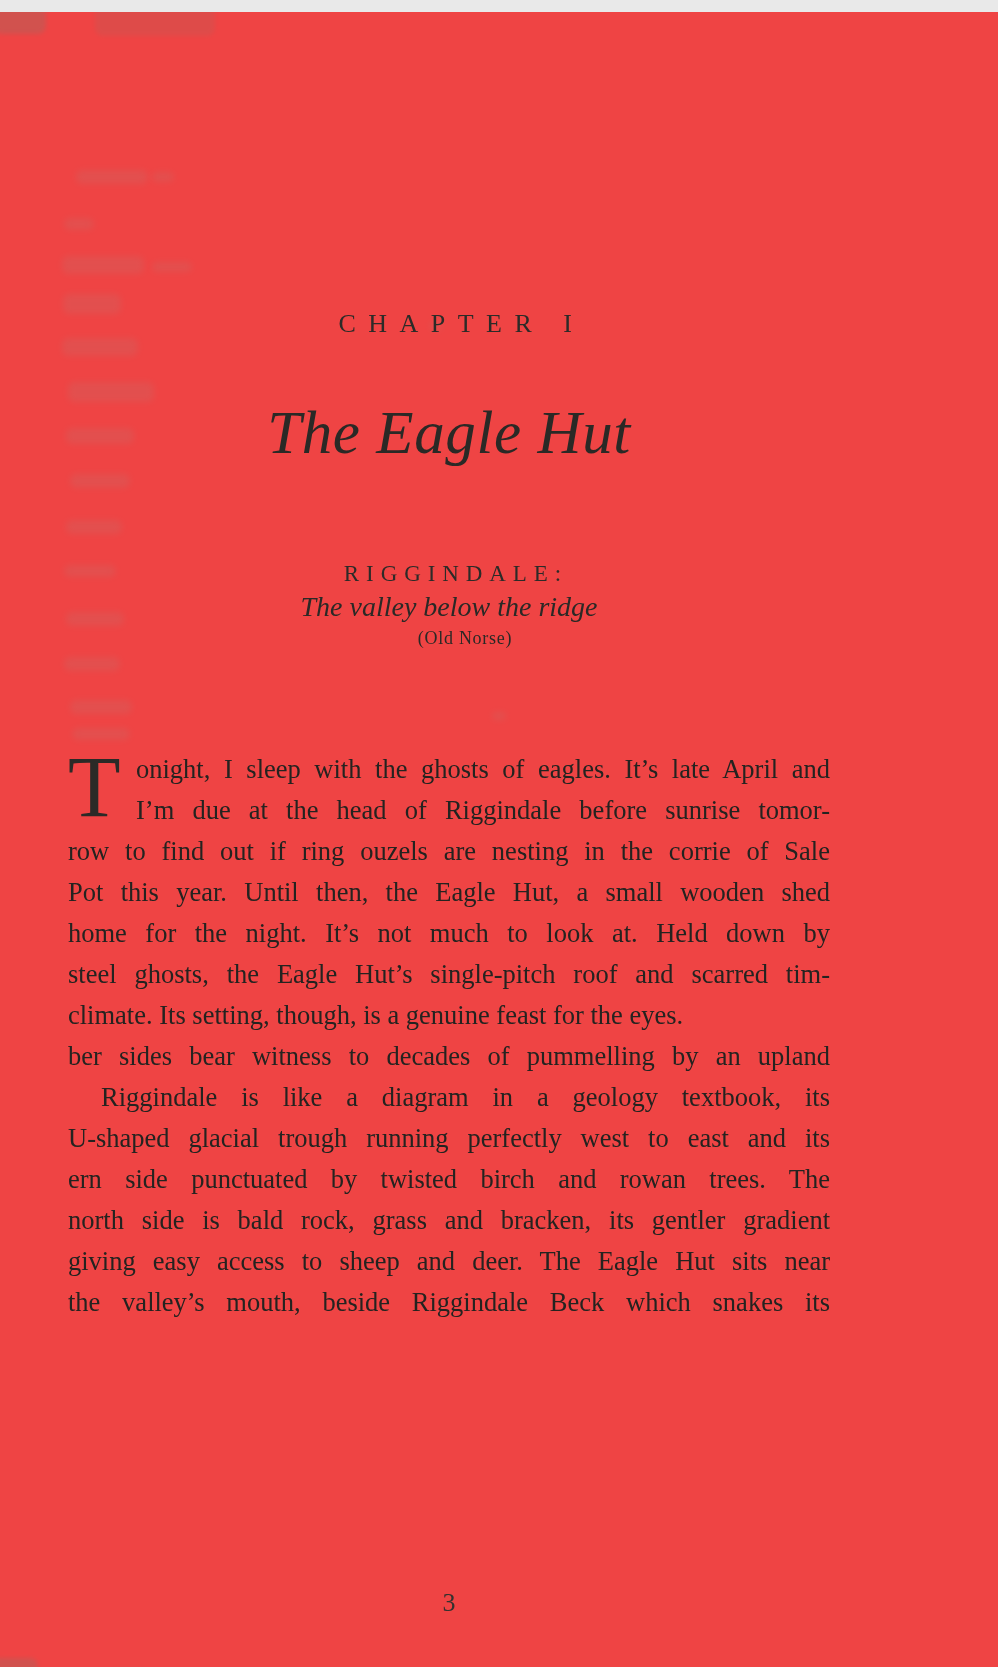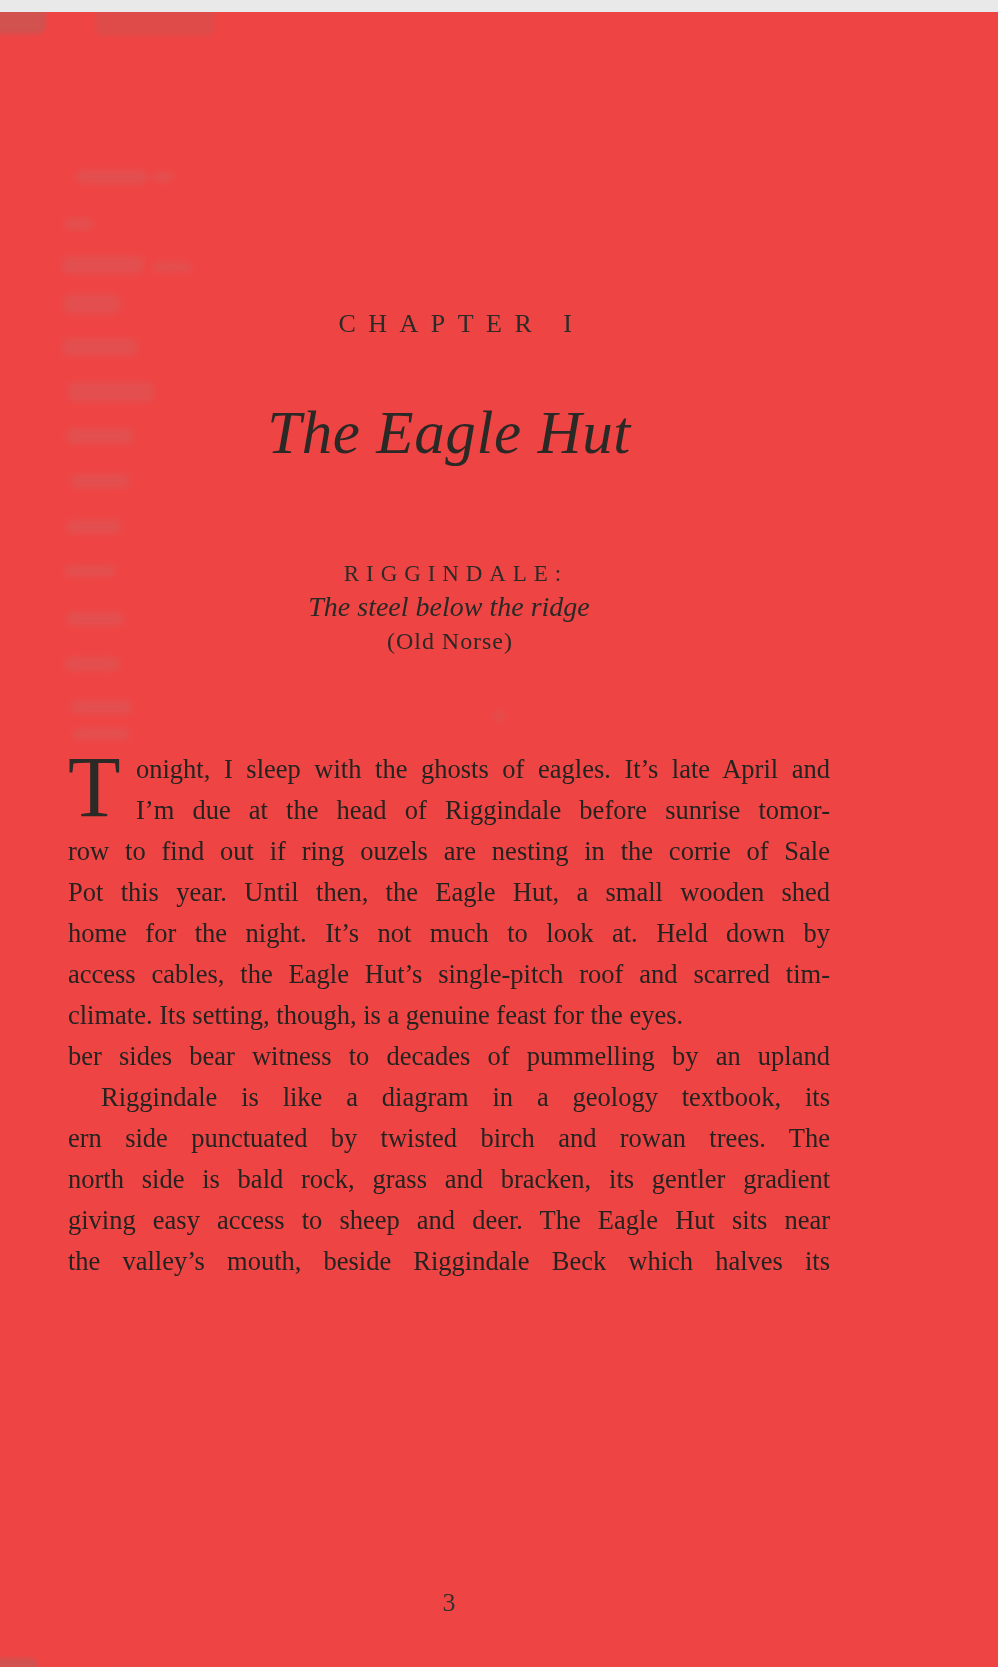--- a/index.html
+++ b/index.html
@@ -68,24 +68,24 @@
     left: 0;
     width: 100%;
     text-align: center;
     font-style: italic;
     font-size: 28px;
     color: #2a2926;
   }
   .epigraph-origin {
     position: absolute;
     top: 616px;
-    left: 1px;
-    width: 100%;
-    text-align: center;
-    font-size: 24px;
+    left: 16px;
+    width: 100%;
+    text-align: center;
+    font-size: 18px;
     letter-spacing: 0.04em;
     color: #2a2926;
   }
   
   #bodytext {
     position: absolute;
     top: 737px;
     left: 0;
     width: 762px;
     font-size: 26.5px;
@@ -170,43 +170,44 @@
     <div class="smudge" style="left:492px; top:700px; width:14px; height:8px;"></div>
   </div>
 
   <div id="column">
 
     <div class="chapter-label">CHAPTER I</div>
 
     <h1 class="book-title">The Eagle Hut</h1>
 
     <div class="epigraph-term">RIGGINDALE:</div>
-    <div class="epigraph-def">The steel below the ridge</div>
+    <div class="epigraph-def">The valley below the ridge</div>
     <div class="epigraph-origin">(Old Norse)</div>
 
     <div id="bodytext">
 
       <div class="para">
         <span class="dropcap">T</span>
         <div class="bline">onight, I sleep with the ghosts of eagles. It’s late April and</div>
         <div class="bline">I’m due at the head of Riggindale before sunrise tomor-</div>
         <div class="bline">row to find out if ring ouzels are nesting in the corrie of Sale</div>
         <div class="bline">Pot this year. Until then, the Eagle Hut, a small wooden shed</div>
         <div class="bline">home for the night. It’s not much to look at. Held down by</div>
-        <div class="bline">access cables, the Eagle Hut’s single-pitch roof and scarred tim-</div>
+        <div class="bline">steel ghosts, the Eagle Hut’s single-pitch roof and scarred tim-</div>
         <div class="bline lastline">climate. Its setting, though, is a genuine feast for the eyes.</div>
         <div class="bline">ber sides bear witness to decades of pummelling by an upland</div>
       </div>
 
       <div class="para">
         <div class="bline indent">Riggindale is like a diagram in a geology textbook, its</div>
+        <div class="bline">U-shaped glacial trough running perfectly west to east and its</div>
         <div class="bline">ern side punctuated by twisted birch and rowan trees. The</div>
         <div class="bline">north side is bald rock, grass and bracken, its gentler gradient</div>
         <div class="bline">giving easy access to sheep and deer. The Eagle Hut sits near</div>
-        <div class="bline">the valley’s mouth, beside Riggindale Beck which halves its</div>
+        <div class="bline">the valley’s mouth, beside Riggindale Beck which snakes its</div>
       </div>
 
     </div>
 
     <div class="page-number">3</div>
 
   </div>
 </div>
 
 </body></html>

